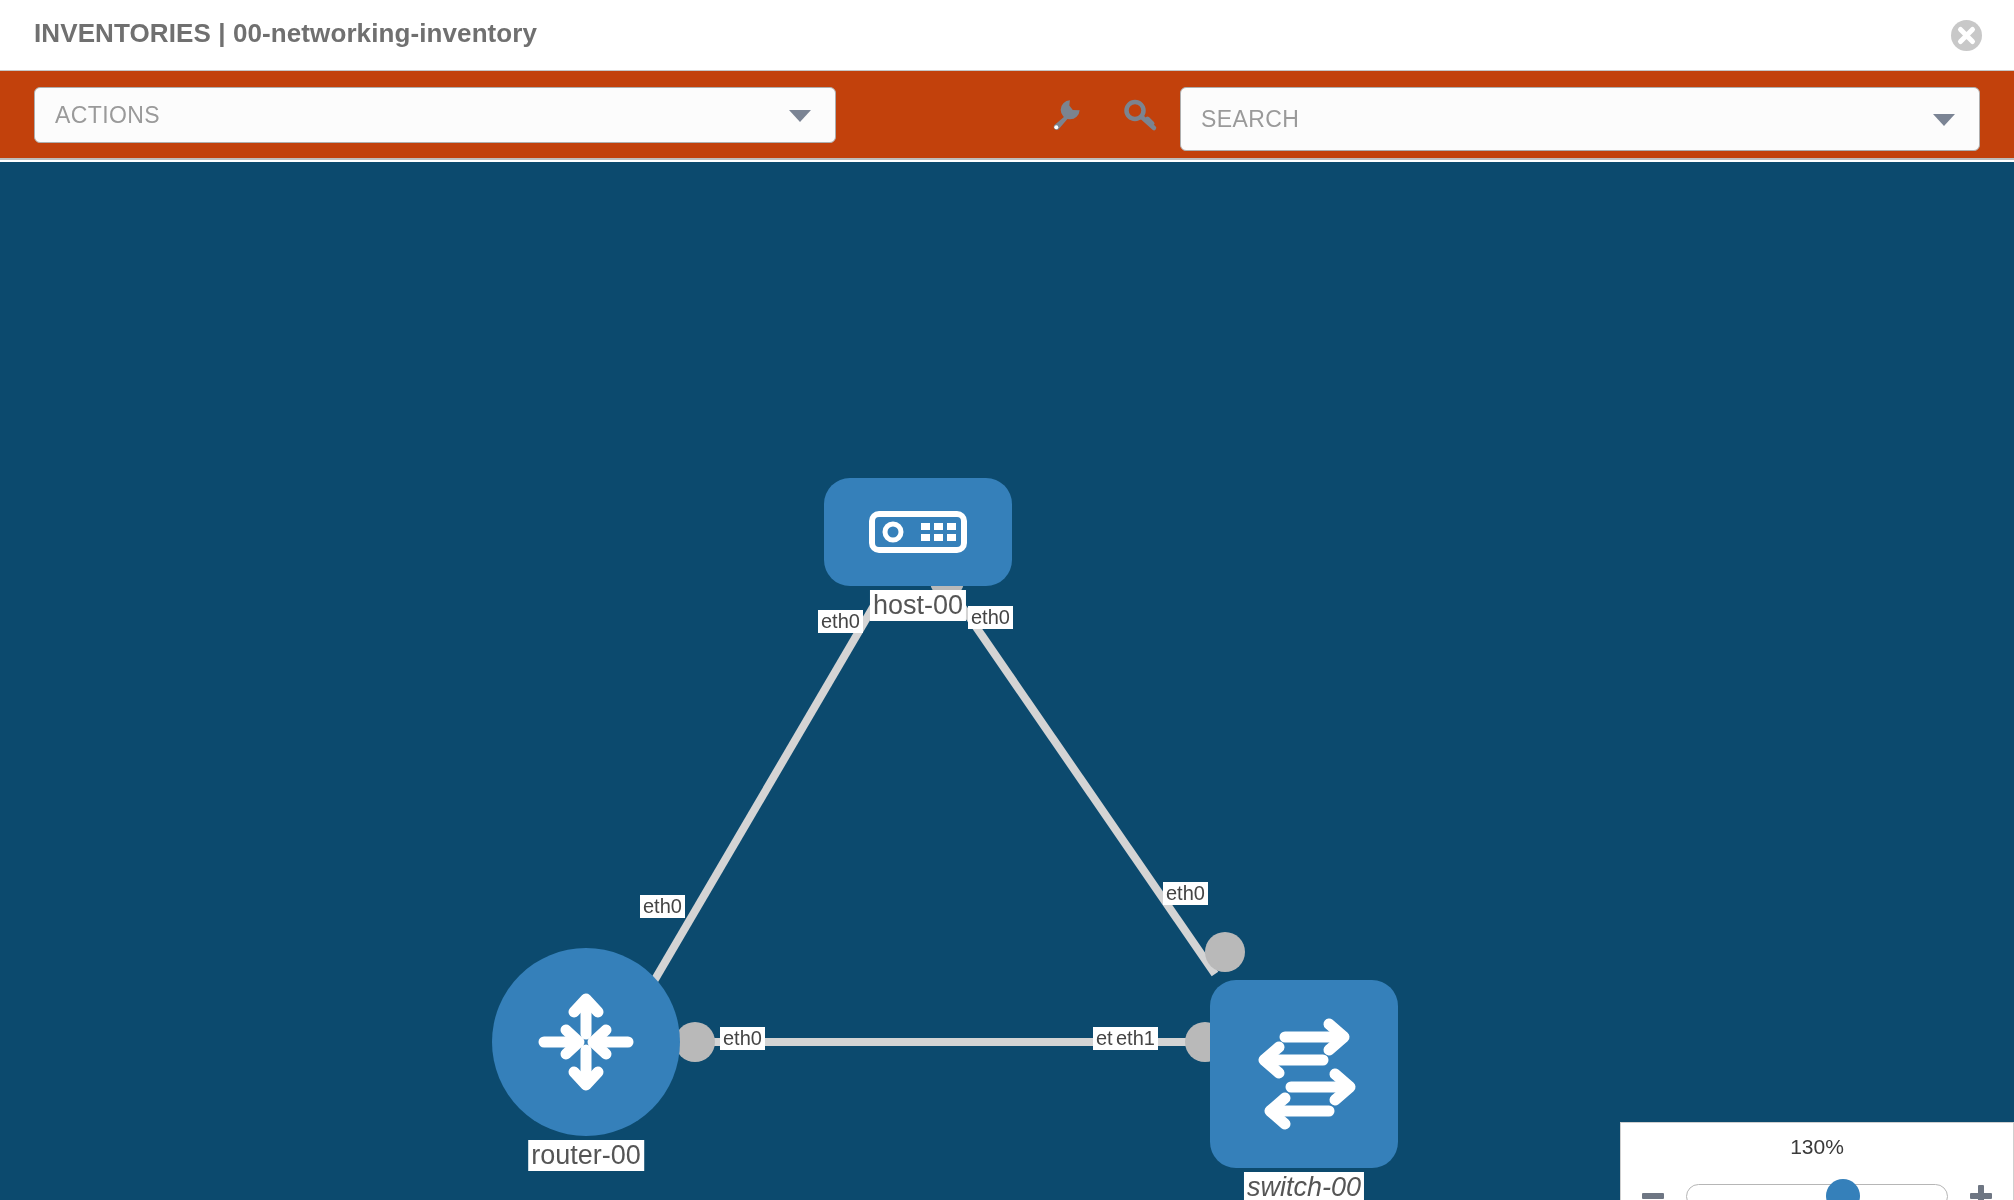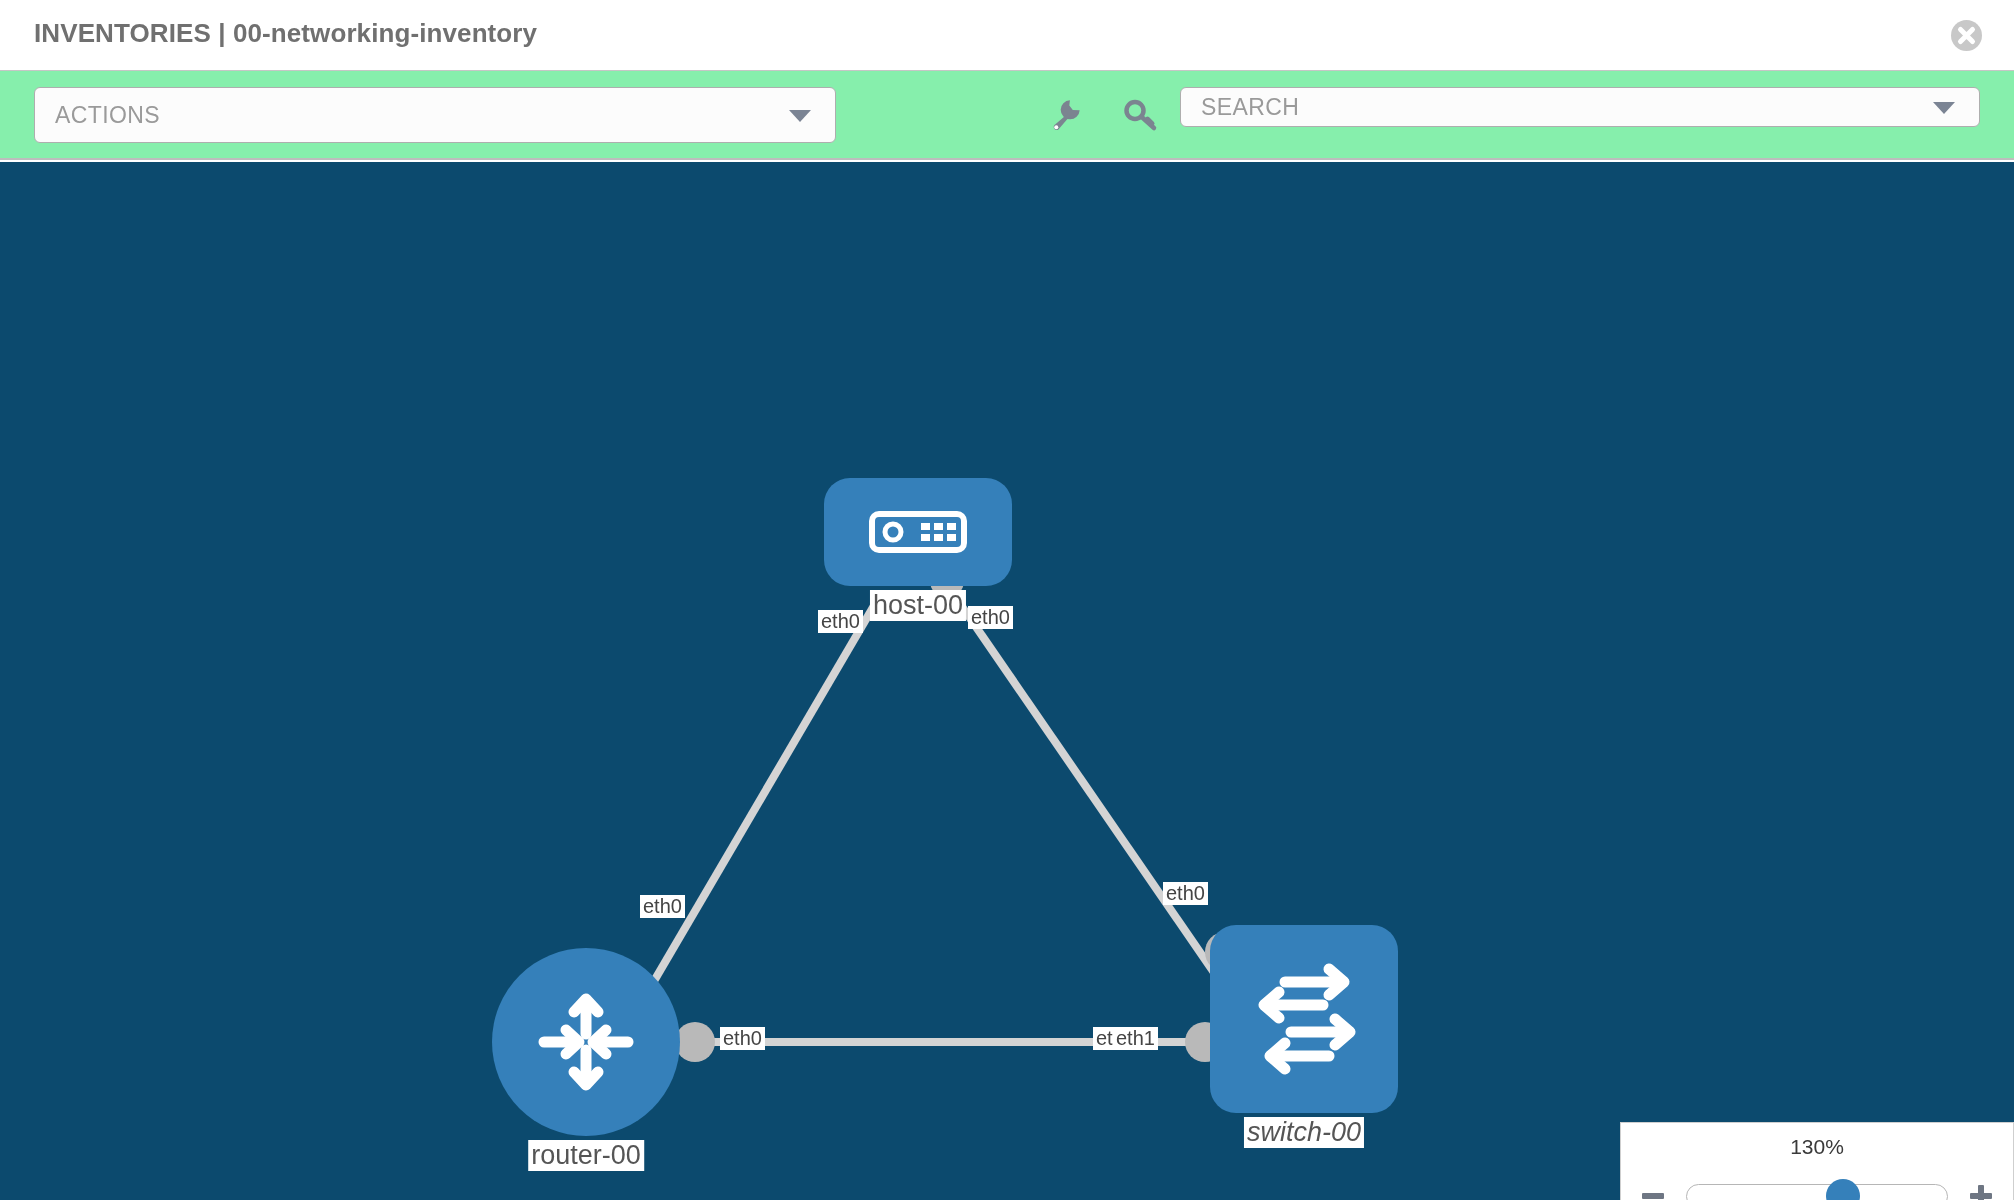--- a/index.html
+++ b/index.html
@@ -53,21 +53,21 @@
     justify-content: center;
   }
   .close-btn svg { display: block; }
 
   
   .toolbar {
     position: absolute;
     top: 70px; left: 0;
     width: 2014px;
     height: 90px;
-    background: #86efac;
+    background: #c2410c;
     border-top: 1px solid #c6c6c6;
     border-bottom: 2px solid #bdbdbd;
   }
 
   .actions-select {
     position: absolute;
     left: 34px;
     top: 16px;
     width: 802px;
     height: 56px;
@@ -111,21 +111,21 @@
     display: flex;
     align-items: center;
     justify-content: center;
   }
 
   .search-box {
     position: absolute;
     left: 1180px;
     top: 16px;
     width: 800px;
-    height: 40px;
+    height: 64px;
     background: #fcfcfc;
     border: 1px solid #aeaeae;
     border-radius: 6px;
     display: flex;
     align-items: center;
   }
   .search-box input {
     border: none;
     outline: none;
     background: transparent;
@@ -348,21 +348,21 @@
             <path d="M36 44 L49 56 L36 68"></path>
 
             <path d="M98 56 L64 56"></path>
             <path d="M76 44 L63 56 L76 68"></path>
           </g>
         </svg>
       </div>
       <div class="node-label" style="top:192px;">router-00</div>
     </div>
 
-    <div class="node" style="left:1210px; top:763px; width:188px; height:148px;font-style:italic;">
+    <div class="node" style="left:1210px; top:818px; width:188px; height:148px;font-style:italic;">
       <div class="node-shape shape-rounded-square" style="width:188px; height:188px;">
         <svg width="118" height="118" viewBox="0 0 118 118">
           <g fill="none" stroke="#ffffff" stroke-width="11" stroke-linecap="round" stroke-linejoin="round">
 
             <path d="M40 22 L98 22"></path>
             <path d="M84 9 L99 22 L84 35"></path>
 
             <path d="M78 45 L20 45"></path>
             <path d="M34 32 L19 45 L34 58"></path>
 

